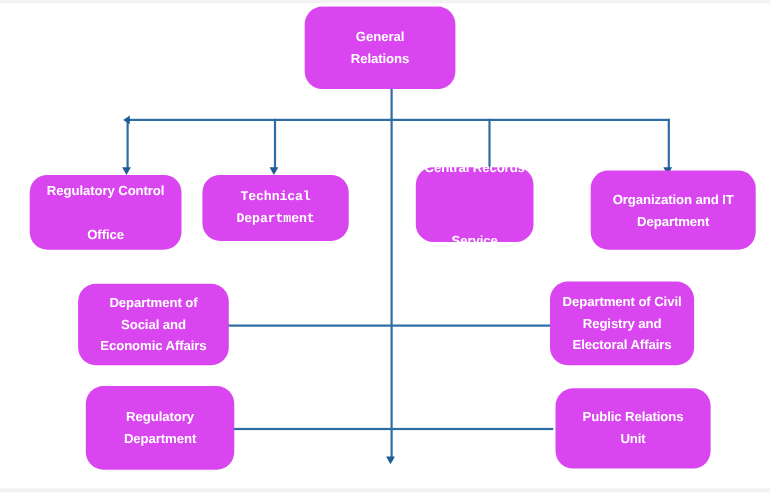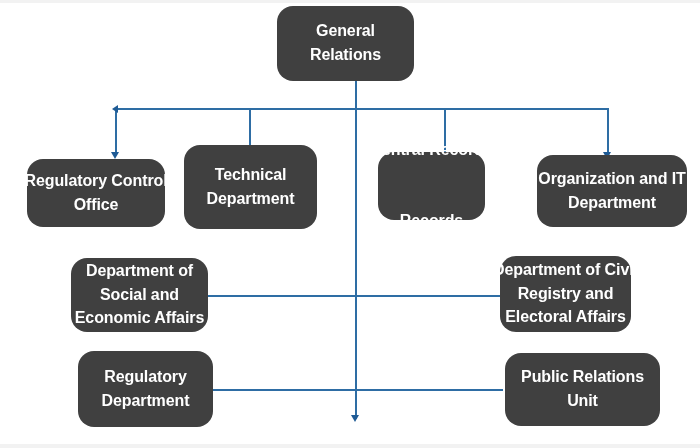--- a/index.html
+++ b/index.html
@@ -26,30 +26,30 @@
     width: 700px;
     background: #f2f2f2;
   }
   .edge-band.top    { top: 0;  height: 3px; }
   .edge-band.bottom { top: 444px; height: 4px; }
 
   
   .node {
     position: absolute;
     box-sizing: border-box;
-    background: #404040;
+    background: #d946ef;
     border-radius: 16px;
     color: #ffffff;
     display: flex;
     flex-direction: column;
     align-items: center;
     justify-content: center;
     text-align: center;
     font-weight: bold;
-    font-size: 16px;
+    font-size: 12px;
     line-height: 1.05;
     letter-spacing: -0.1px;
     padding: 4px 8px;
     z-index: 3;
   }
   .node .ln {
     display: block;
     white-space: nowrap;
     margin: 3.5px 0;
   }
@@ -114,33 +114,33 @@
 
   <div class="conn h" style="left:206px; top:295px; width:297px;"></div>
 
   <div class="conn h" style="left:206px; top:389px; width:297px;"></div>
 
   <div class="node" style="left:277px; top:6px; width:137px; height:75px;">
     <span class="ln">General</span>
     <span class="ln">Relations</span>
   </div>
 
-  <div class="node" style="left:27px; top:159px; width:138px; height:68px;">
+  <div class="node" style="left:27px; top:159px; width:138px; height:68px;justify-content:space-between;">
     <span class="ln">Regulatory Control</span>
     <span class="ln">Office</span>
   </div>
 
-  <div class="node" style="left:184px; top:145px; width:133px; height:84px;">
+  <div class="node" style="left:184px; top:159px; width:133px; height:60px;font-family:Liberation Mono, monospace;">
     <span class="ln">Technical</span>
     <span class="ln">Department</span>
   </div>
 
   <div class="node" style="left:378px; top:152px; width:107px; height:68px;gap:47px;">
     <span class="ln">Central Records</span>
-    <span class="ln">Records</span>
+    <span class="ln">Service</span>
   </div>
 
   <div class="node" style="left:537px; top:155px; width:150px; height:72px;">
     <span class="ln">Organization and IT</span>
     <span class="ln">Department</span>
   </div>
 
   <div class="node" style="left:71px; top:258px; width:137px; height:74px;">
     <span class="ln">Department of</span>
     <span class="ln">Social and</span>
@@ -151,18 +151,18 @@
     <span class="ln">Department of Civil</span>
     <span class="ln">Registry and</span>
     <span class="ln">Electoral Affairs</span>
   </div>
 
   <div class="node" style="left:78px; top:351px; width:135px; height:76px;">
     <span class="ln">Regulatory</span>
     <span class="ln">Department</span>
   </div>
 
-  <div class="node" style="left:505px; top:353px; width:155px; height:73px;">
+  <div class="node" style="left:505px; top:353px; width:141px; height:73px;">
     <span class="ln">Public Relations</span>
     <span class="ln">Unit</span>
   </div>
 
 </div>
 
 </body></html>

